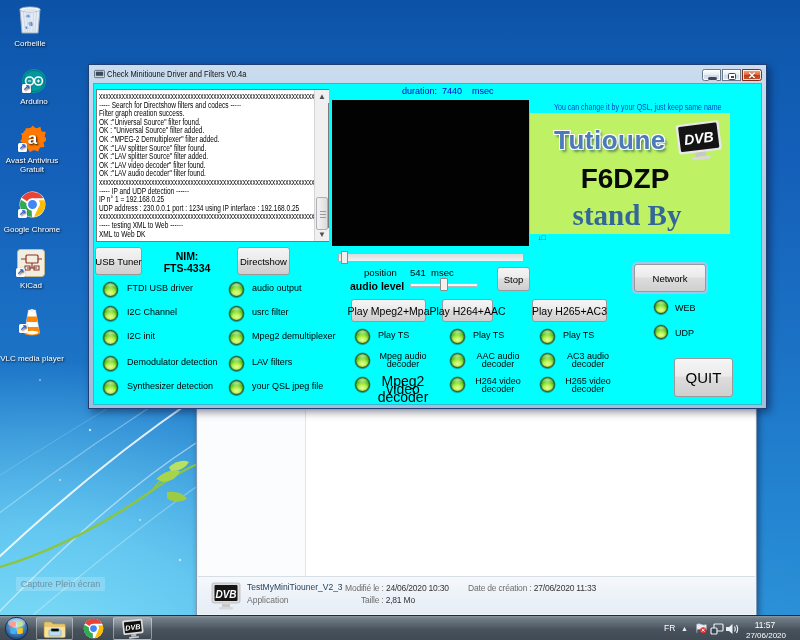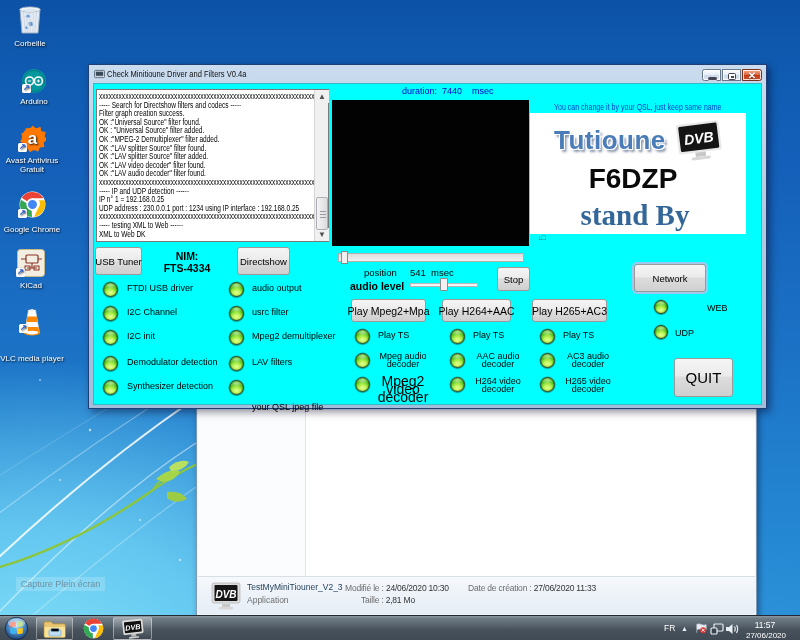--- a/index.html
+++ b/index.html
@@ -184,21 +184,21 @@
             </div>
         </div>
       </div>
 
       <div class="lbl" style="left:308px;top:2px;color:#0000c8;">duration:&nbsp; 7440&nbsp;&nbsp;&nbsp; msec</div>
 
       <div style="position:absolute;left:238px;top:16px;width:197px;height:146px;background:#020202;"></div>
 
       <div style="position:absolute;left:420px;top:18px;width:248px;text-align:center;font-size:8.8px;color:#0044cc;"><span style="display:inline-block;transform:scaleX(0.8);transform-origin:center top;white-space:nowrap;">You can change it by your QSL, just keep same name</span></div>
 
-      <div id="qsl" style="position:absolute;left:436px;top:29px;width:216px;height:121px;background:#ffffff;">
+      <div id="qsl" style="position:absolute;left:436px;top:29px;width:200px;height:121px;background:#bef264;">
         <div style="position:absolute;left:24px;top:12px;font-family:'Liberation Sans',sans-serif;font-weight:bold;font-size:26px;letter-spacing:0.5px;color:#4a7cb8;text-shadow:1px 1px 0 #fff,-1px -1px 0 #fff,1px -1px 0 #fff,-1px 1px 0 #fff,2.5px 3px 2.5px rgba(0,30,80,0.5);">Tutioune</div>
         <svg width="52" height="46" style="position:absolute;left:143px;top:5px;" viewBox="0 0 70 56">
           <g transform="rotate(-7 35 26)">
             <rect x="6" y="3" width="58" height="40" rx="3" fill="#e8e8e8"></rect>
             <rect x="9" y="6" width="52" height="34" rx="2" fill="#141414"></rect>
             <text x="35" y="31" font-family="Liberation Sans" font-style="italic" font-weight="bold" font-size="19" fill="#fff" text-anchor="middle">DVB</text>
             <rect x="28" y="43" width="14" height="6" fill="#c8c8c8"></rect>
             <rect x="22" y="49" width="26" height="4" rx="2" fill="#d8d8d8"></rect>
           </g>
         </svg>
@@ -223,37 +223,37 @@
         <div class="lbl" style="left:33px;top:297px;">Synthesizer detection</div>
       <div class="led" style="left:135px;top:198px;"></div>
         <div class="lbl" style="left:158px;top:199px;">audio output</div>
       <div class="led" style="left:135px;top:222px;"></div>
         <div class="lbl" style="left:158px;top:223px;">usrc filter</div>
       <div class="led" style="left:135px;top:246px;"></div>
         <div class="lbl" style="left:158px;top:247px;">Mpeg2 demultiplexer</div>
       <div class="led" style="left:135px;top:272px;"></div>
         <div class="lbl" style="left:158px;top:273px;">LAV filters</div>
       <div class="led" style="left:135px;top:296px;"></div>
-        <div class="lbl" style="left:158px;top:297px;margin-top:21px;">your QSL jpeg file</div>
+        <div class="lbl" style="left:158px;top:297px;">your QSL jpeg file</div>
 
       <div style="position:absolute;left:244px;top:169px;width:186px;height:9px;background:linear-gradient(180deg,#dcdcdc,#f2f2f2);border:1px solid #b0b0b0;"></div>
       <div style="position:absolute;left:247px;top:167px;width:7px;height:13px;background:#f0f0f0;border:1px solid #8a8a8a;"></div>
       <div class="lbl" style="left:270px;top:183px;font-size:9.5px;">position&nbsp;&nbsp;&nbsp;&nbsp;&nbsp;541&nbsp;&nbsp;msec</div>
       <div class="lbl" style="left:256px;top:196px;font-weight:bold;font-size:10.5px;">audio level</div>
       <div style="position:absolute;left:316px;top:199px;width:68px;height:4px;background:#f4f4f4;border:1px solid #b8b8b8;"></div>
       <div style="position:absolute;left:346px;top:194px;width:8px;height:13px;background:#f0f0f0;border:1px solid #8a8a8a;border-radius:1px;"></div>
       <div class="btn7" style="left:403px;top:183px;width:33px;height:24px;">Stop</div>
       <div class="btn7" style="left:540px;top:180px;width:72px;height:28px;box-shadow:0 0 0 2px #9ec8ee;">Network</div>
 
       <div class="btn7" style="left:257px;top:215px;width:75px;height:23px;font-size:10.5px;">Play Mpeg2+Mpa</div>
-      <div class="btn7" style="left:348px;top:215px;width:69px;height:23px;font-size:10.5px;">Play H264+AAC</div>
+      <div class="btn7" style="left:348px;top:215px;width:51px;height:23px;font-size:10.5px;">Play H264+AAC</div>
       <div class="btn7" style="left:438px;top:215px;width:75px;height:23px;font-size:10.5px;">Play H265+AC3</div>
 
       <div class="led" style="left:560px;top:216px;width:14px;height:14px;"></div>
-        <div class="lbl" style="left:581px;top:219px;margin-left:32px;">WEB</div>
+        <div class="lbl" style="left:581px;top:219px;">WEB</div>
       <div class="led" style="left:560px;top:241px;width:14px;height:14px;"></div>
         <div class="lbl" style="left:581px;top:244px;">UDP</div>
 
       <div class="led" style="left:261px;top:245px;"></div>
         <div class="lbl" style="left:284px;top:246px;">Play TS</div>
       <div class="led" style="left:356px;top:245px;"></div>
         <div class="lbl" style="left:379px;top:246px;">Play TS</div>
       <div class="led" style="left:446px;top:245px;"></div>
         <div class="lbl" style="left:469px;top:246px;">Play TS</div>
       <div class="led" style="left:261px;top:269px;"></div>

